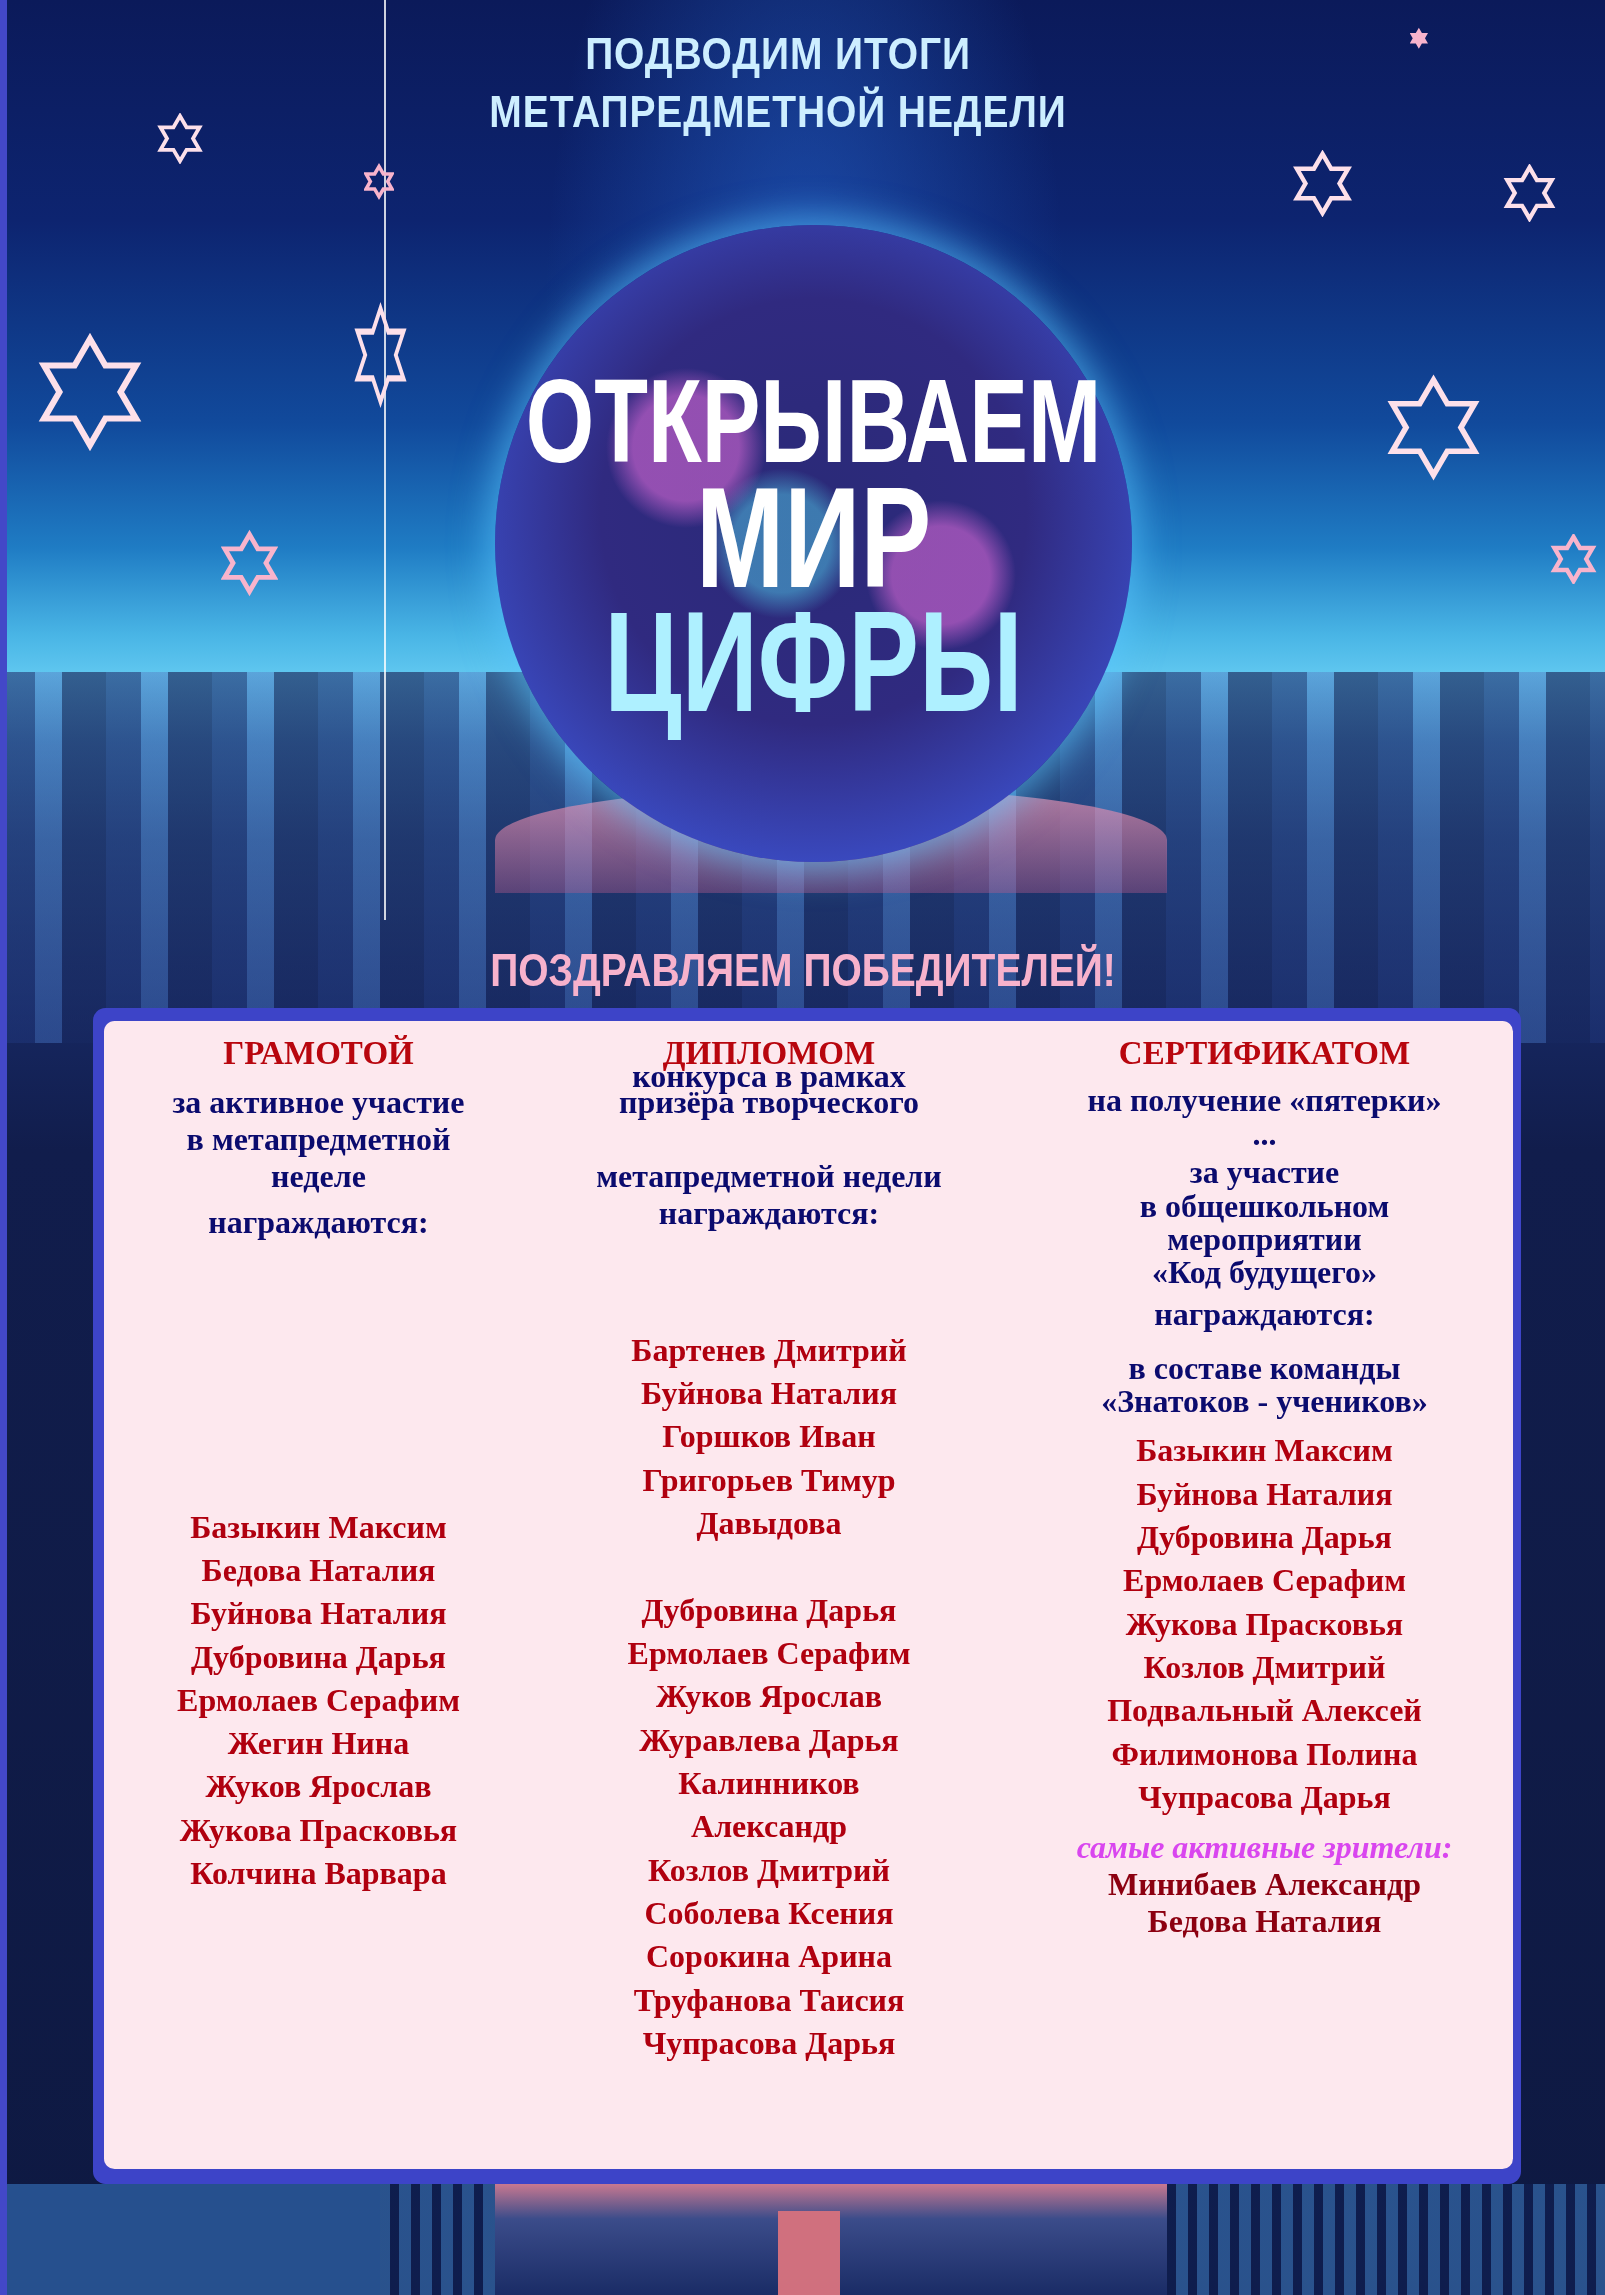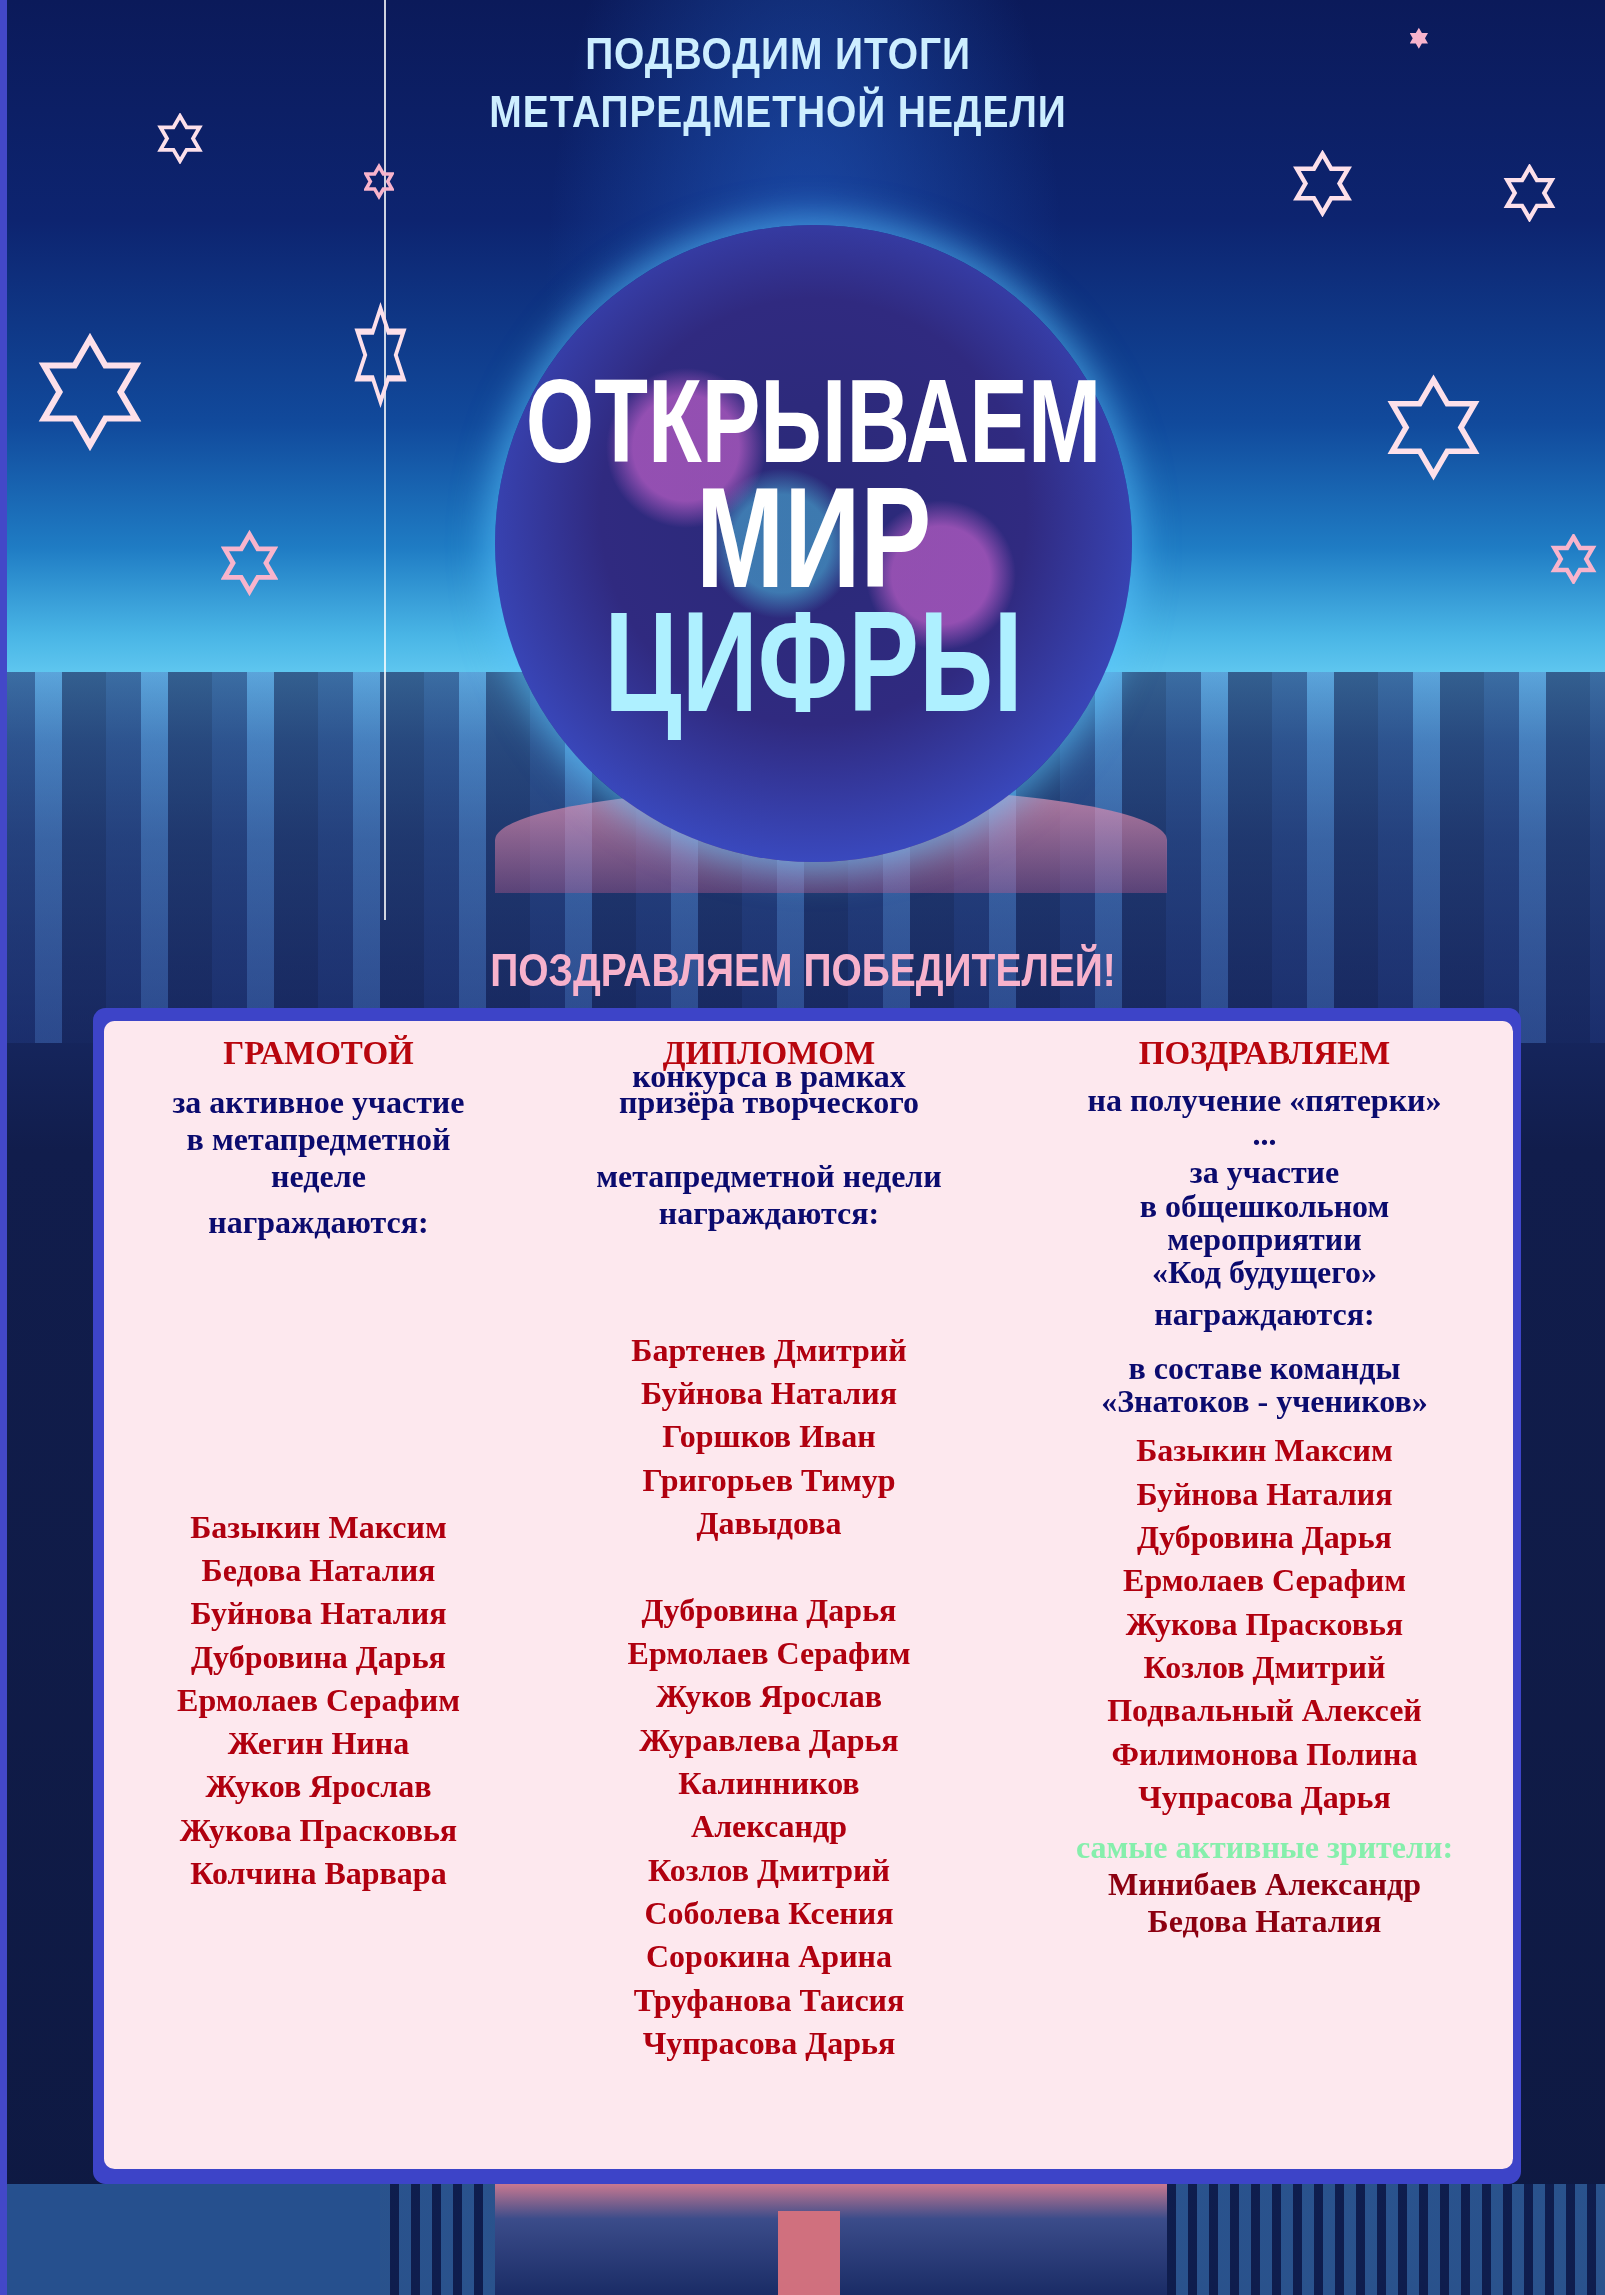--- a/index.html
+++ b/index.html
@@ -76,21 +76,21 @@
   }
 
   .frame { position: absolute; left: 93px; top: 1008px; width: 1428px; height: 1176px; background: #3d44c8; border-radius: 12.4px; }
   .panel { position: absolute; left: 104px; top: 1021px; width: 1409px; height: 1148px; background: #fde8ee; border-radius: 10.6px; }
 
   .col { position: absolute; text-align: center; font-weight: bold; }
   .col .t { position: absolute; left: 0; right: 0; white-space: nowrap; }
   .title { color: #b8060e; font-size: 33px; text-align: center; }
   .sub { color: #0b0b6e; font-size: 32px; }
   .name { color: #b0000f; font-size: 32px; }
-  .sub2 { color: #86efac; font-size: 32px; }
+  .sub2 { color: #d946ef; font-size: 32px; font-style: italic; }
   .name2 { color: #8c0010; font-size: 32px; }
 
   .star { position: absolute; }
 </style>
 </head>
 <body>
 
 <div class="bg"></div>
 <div class="city"></div>
 <div class="road-top"></div>
@@ -179,21 +179,21 @@
   <div class="t name" style="top:1722px">Журавлева Дарья</div>
   <div class="t name" style="top:1808px">Александр</div>
   <div class="t name" style="top:1852px">Козлов Дмитрий</div>
   <div class="t name" style="top:1895px">Соболева Ксения</div>
   <div class="t name" style="top:1938px">Сорокина Арина</div>
   <div class="t name" style="top:1982px">Труфанова Таисия</div>
   <div class="t name" style="top:2025px">Чупрасова Дарья</div>
 </div>
 
 <div class="col" style="left:1017px;width:495px;top:0;height:2295px;">
-  <div class="t title" style="top:1035px">ПОЗДРАВЛЯЕМ</div>
+  <div class="t title" style="top:1035px">СЕРТИФИКАТОМ</div>
   <div class="t sub" style="top:1082px">на получение «пятерки»</div>
   <div class="t sub" style="top:1116px">...</div>
   <div class="t sub" style="top:1154px">за участие</div>
   <div class="t sub" style="top:1188px">в общешкольном</div>
   <div class="t sub" style="top:1221px">мероприятии</div>
   <div class="t sub" style="top:1254px">«Код будущего»</div>
   <div class="t sub" style="top:1296px">награждаются:</div>
   <div class="t sub" style="top:1383px">«Знатоков - учеников»</div>
   <div class="t sub" style="top:1350px">в составе команды</div>
   <div class="t name" style="top:1432px">Базыкин Максим</div>

